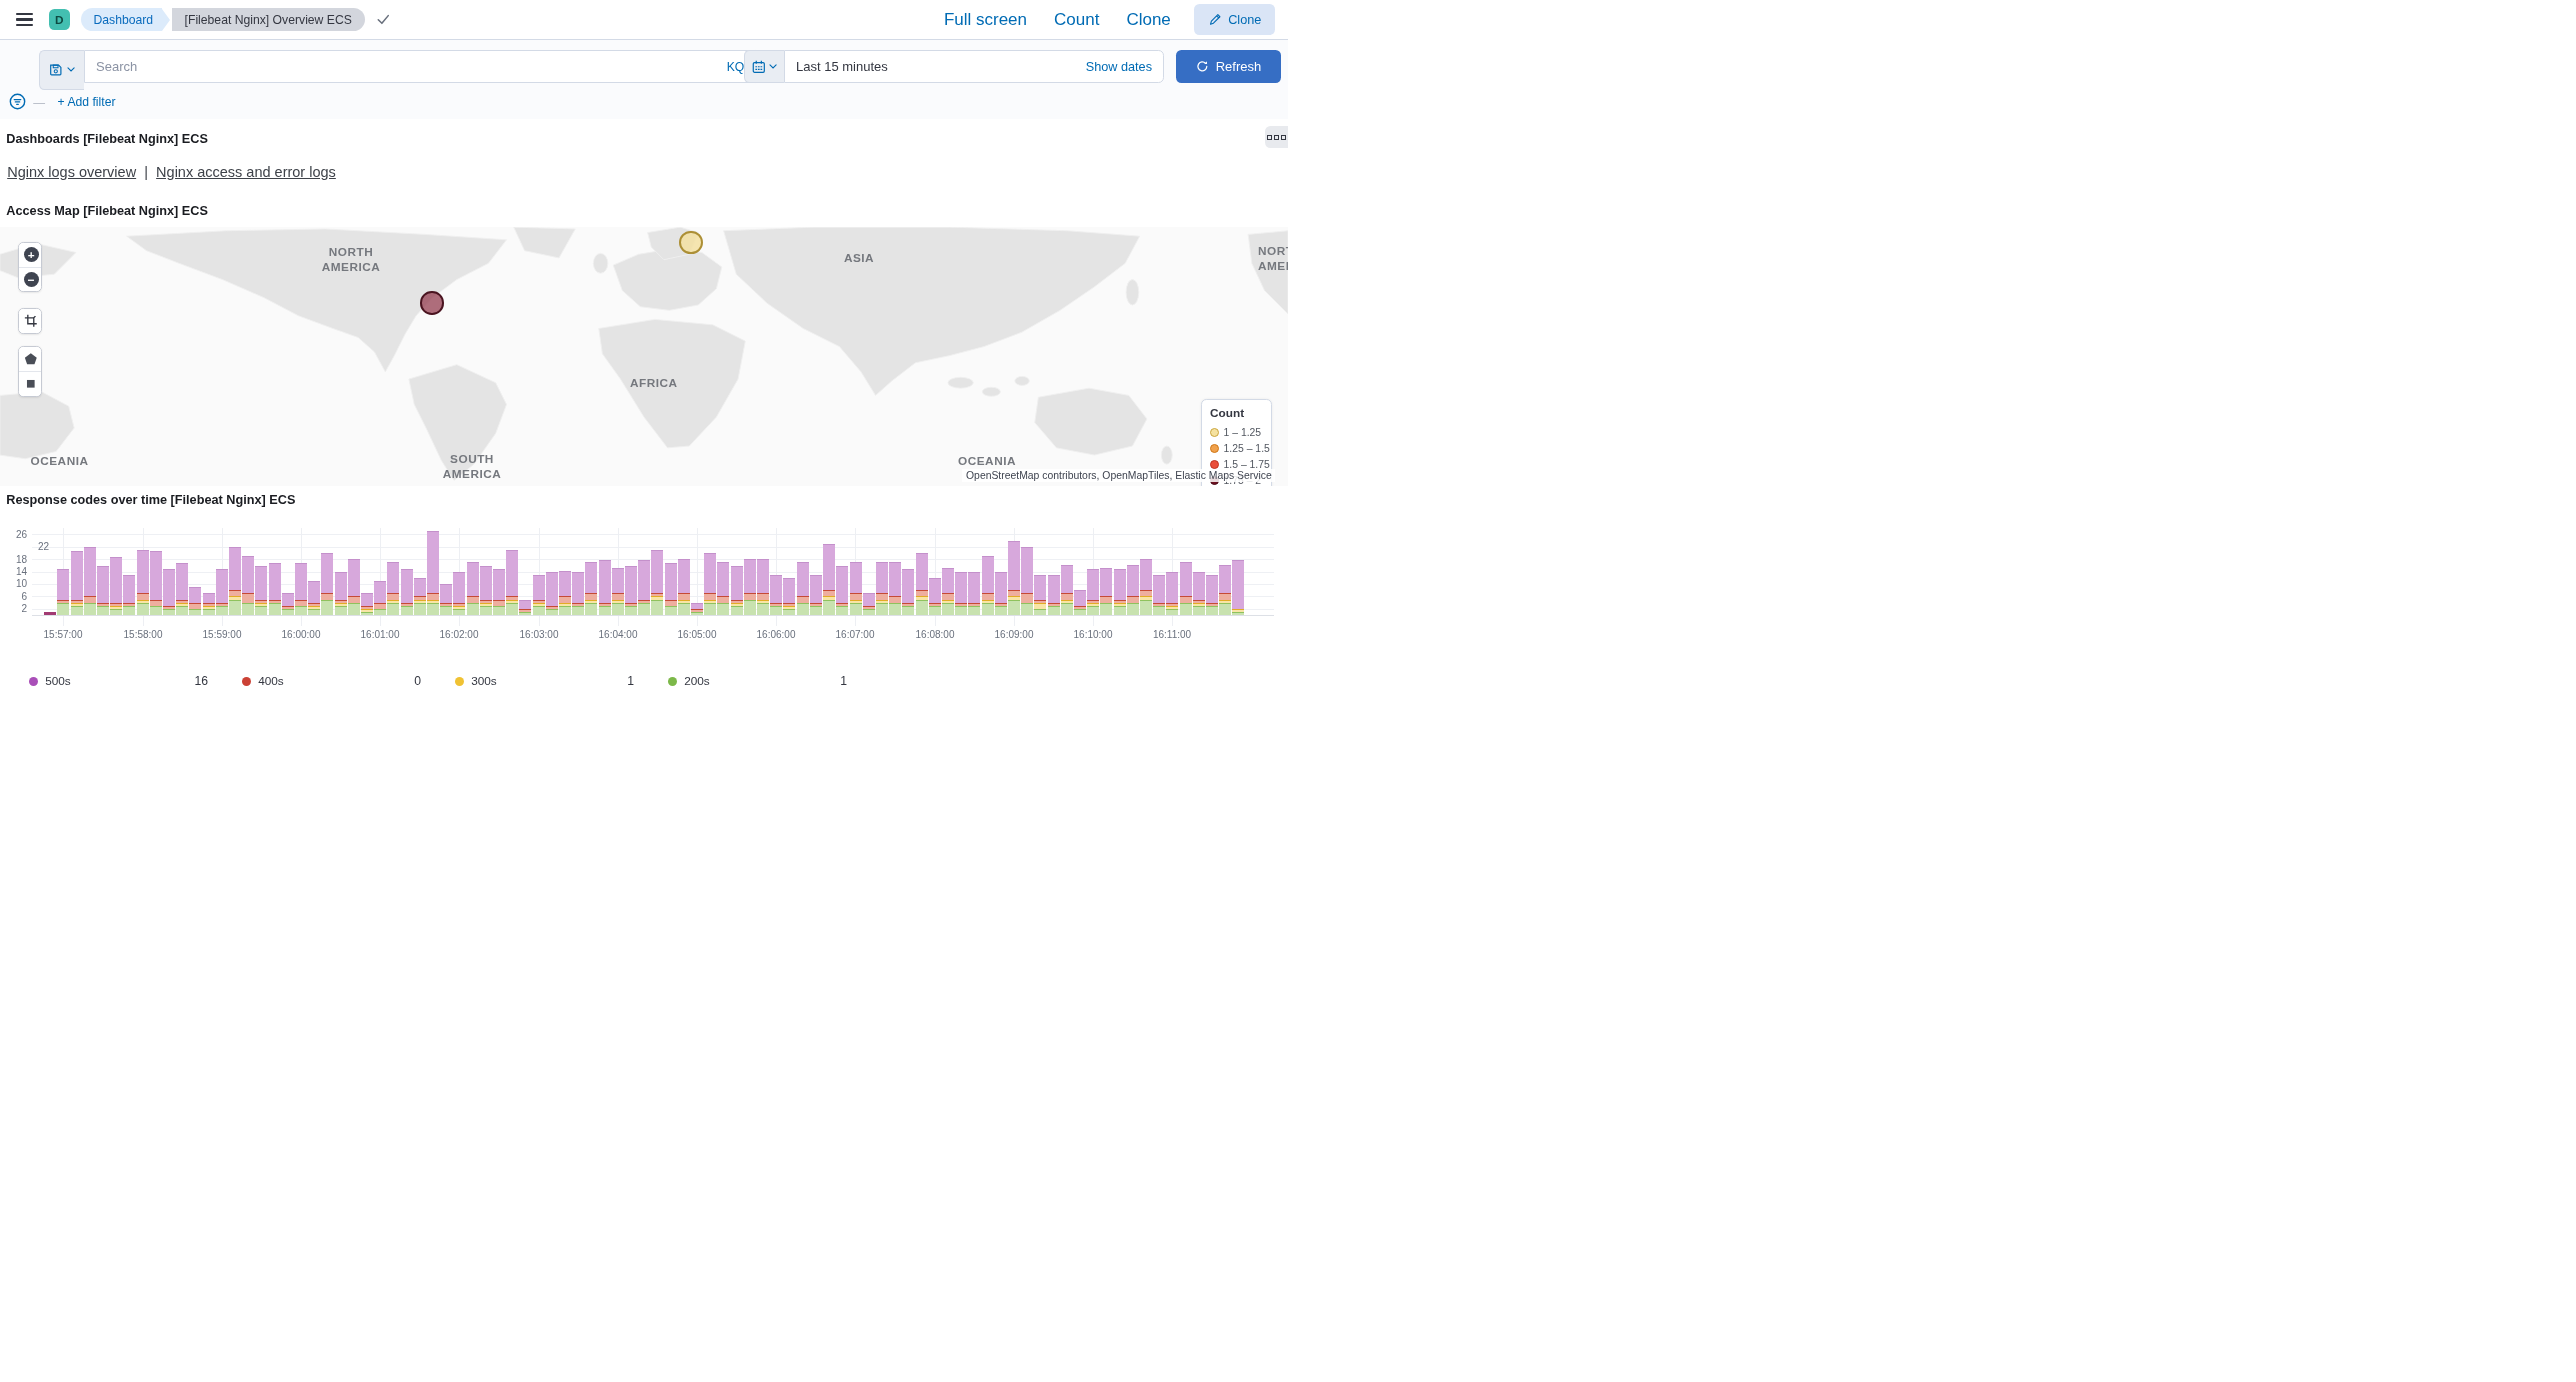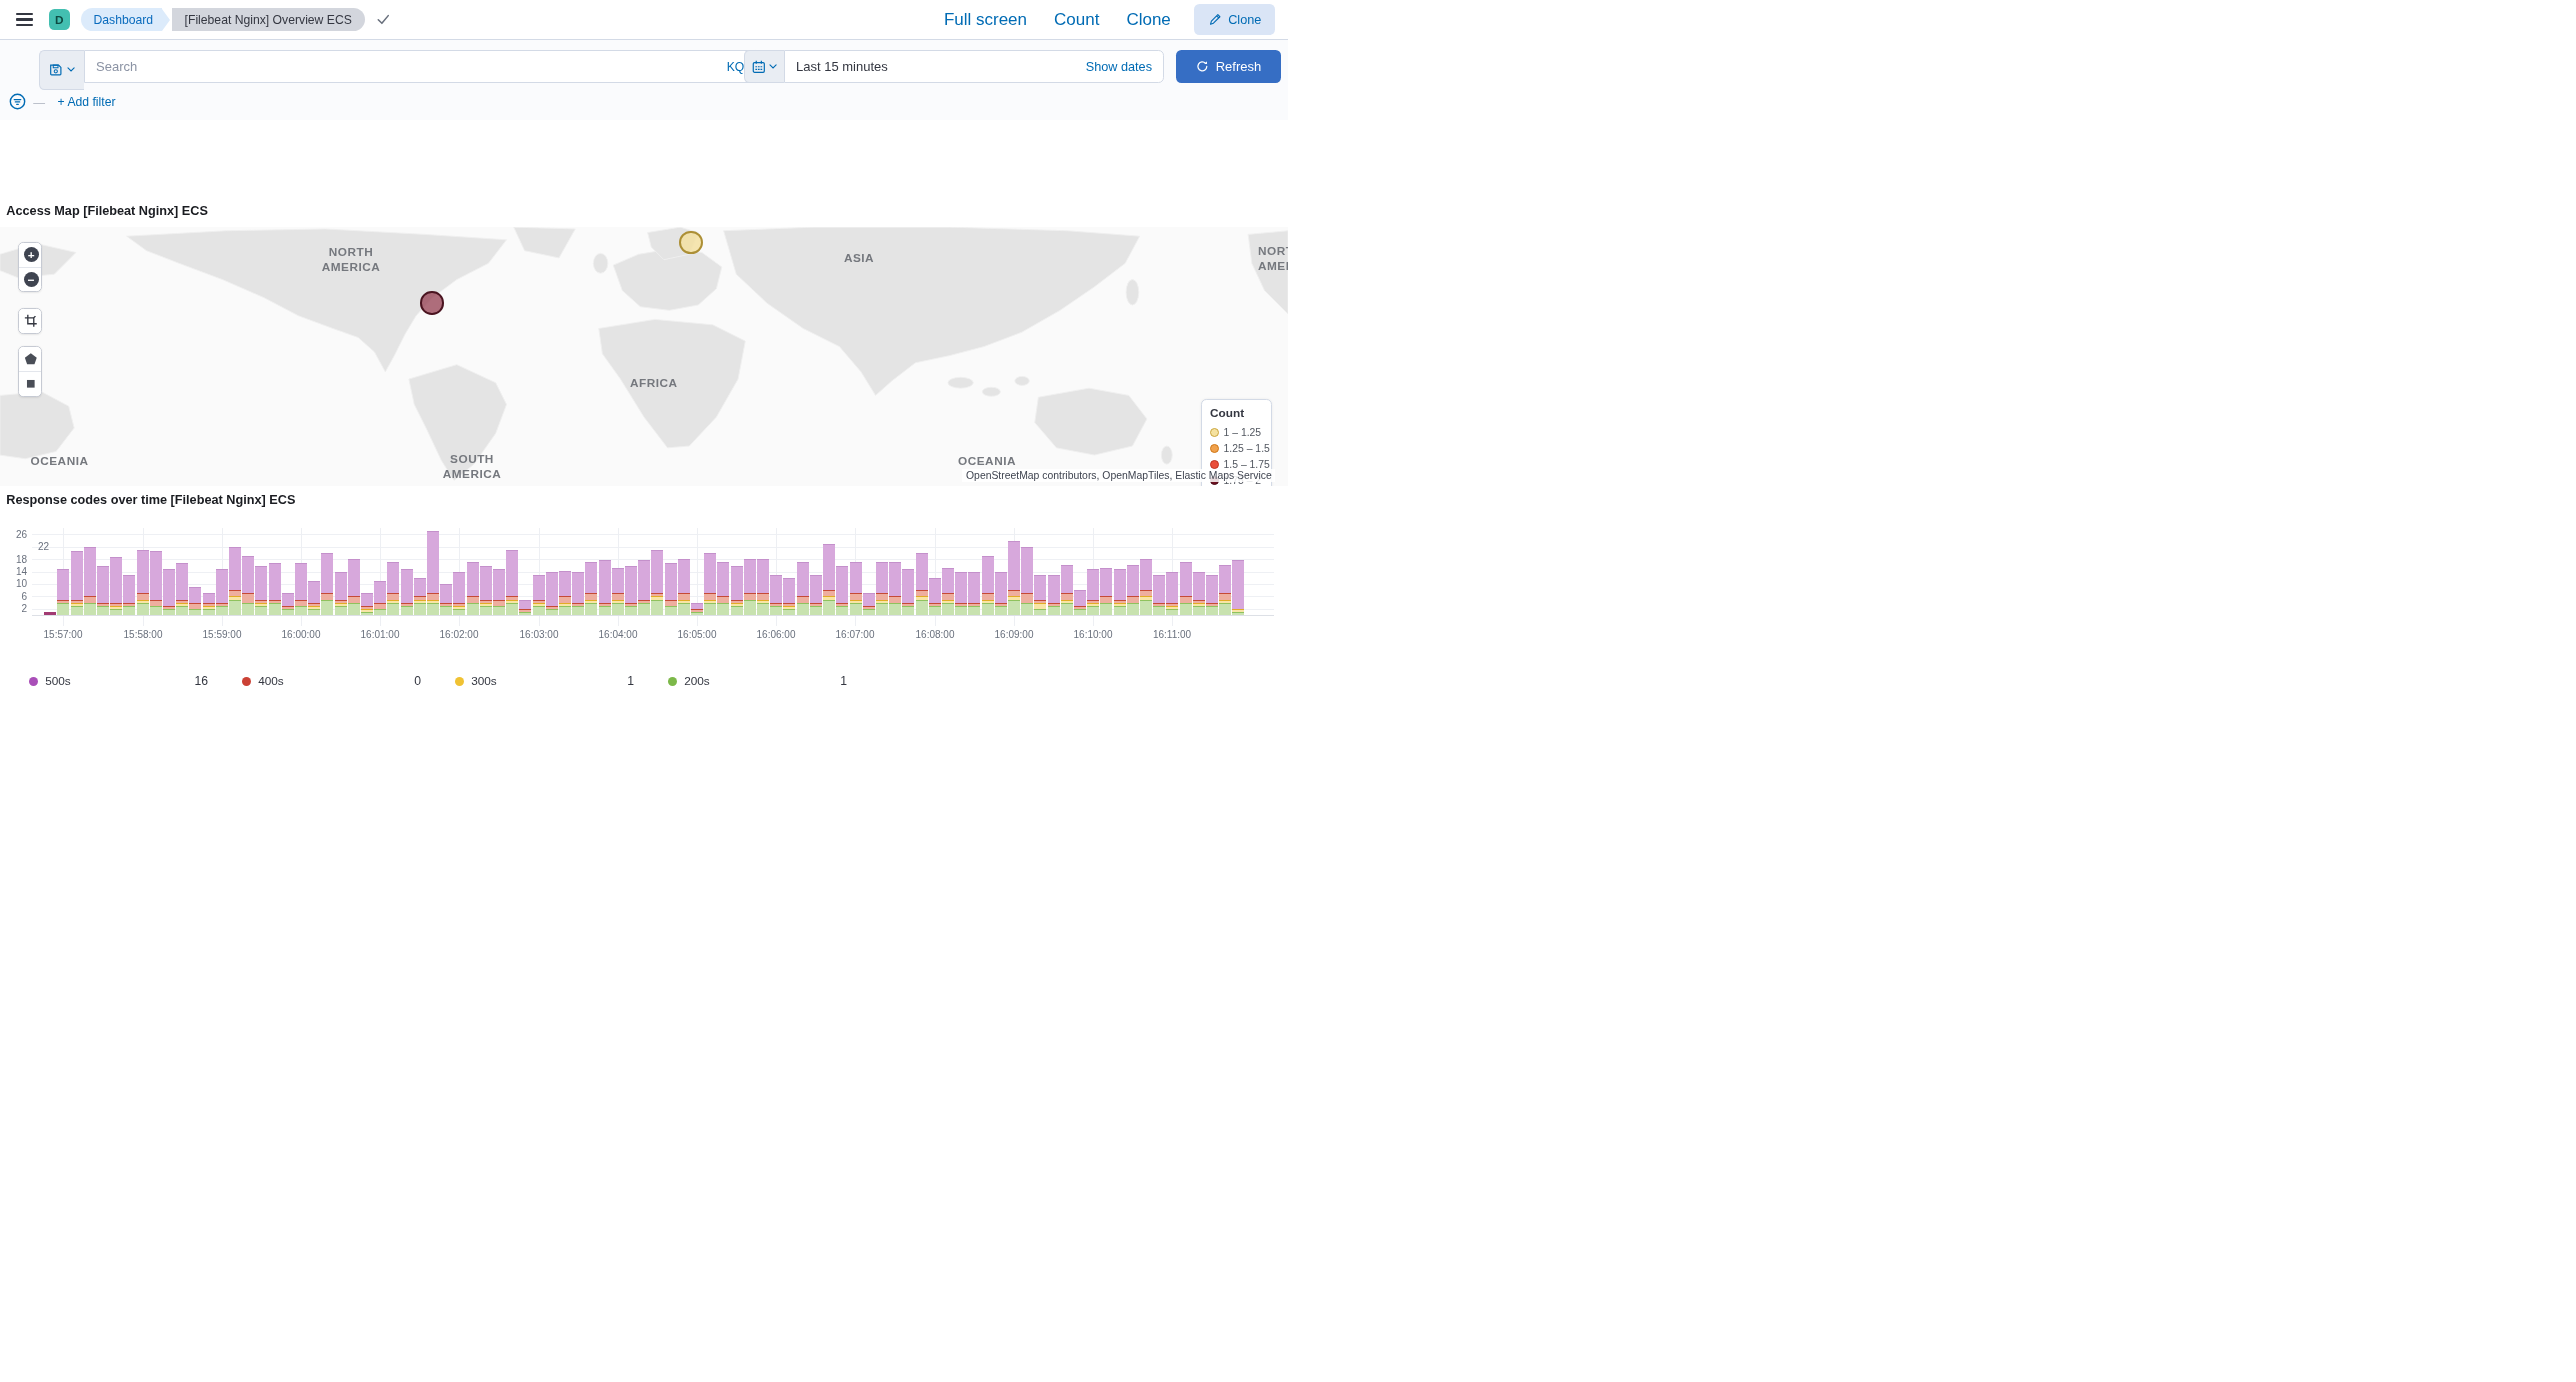--- a/index.html
+++ b/index.html
@@ -179,20 +179,33 @@
         <svg width="17" height="17" viewBox="0 0 18 18">
             <circle cx="9" cy="9" r="7.6" fill="none" stroke="#006bb4" stroke-width="1.5"></circle>
             <path d="M5.5 7h7M6.7 9.5h4.6M8.1 12h1.8" stroke="#006bb4" stroke-width="1.3" stroke-linecap="round"></path>
           </svg>
       </span>
       <span class="filterdash">—</span>
       <span class="addfilter">+ Add filter</span>
     </div>
   </div>
 
+  <div id="dashsec">
+    <div class="panel-title">Dashboards [Filebeat Nginx] ECS</div>
+    <div class="panel-opts">
+      <i></i>
+        <i></i>
+        <i></i>
+    </div>
+    <div class="dashlinks">
+      <a>Nginx logs overview</a>
+      <span class="sep">|</span>
+      <a>Nginx access and error logs</a>
+    </div>
+  </div>
 
   <div id="mapsec">
     <div class="panel-title">Access Map [Filebeat Nginx] ECS</div>
     <div id="map">
       <svg width="1288" height="259" viewBox="0 0 1424 286">
         <rect x="0" y="0" width="1424" height="286" fill="#fafafa"></rect>
         <g fill="#e4e4e4" stroke="#f0f0f0" stroke-width="1">
           <path d="M140,10 L250,4 L360,2 L470,8 L560,14 L540,40 L505,58 L478,78 L460,98 L448,118 L436,142 L426,160 L414,138 L396,122 L368,112 L330,98 L292,78 L246,58 L198,40 L162,26 Z"></path>
           <path d="M568,0 L636,2 L618,34 L580,26 Z"></path>
           <path d="M452,168 L505,152 L548,172 L560,196 L548,228 L524,262 L502,280 L488,258 L472,224 L458,196 Z"></path>

